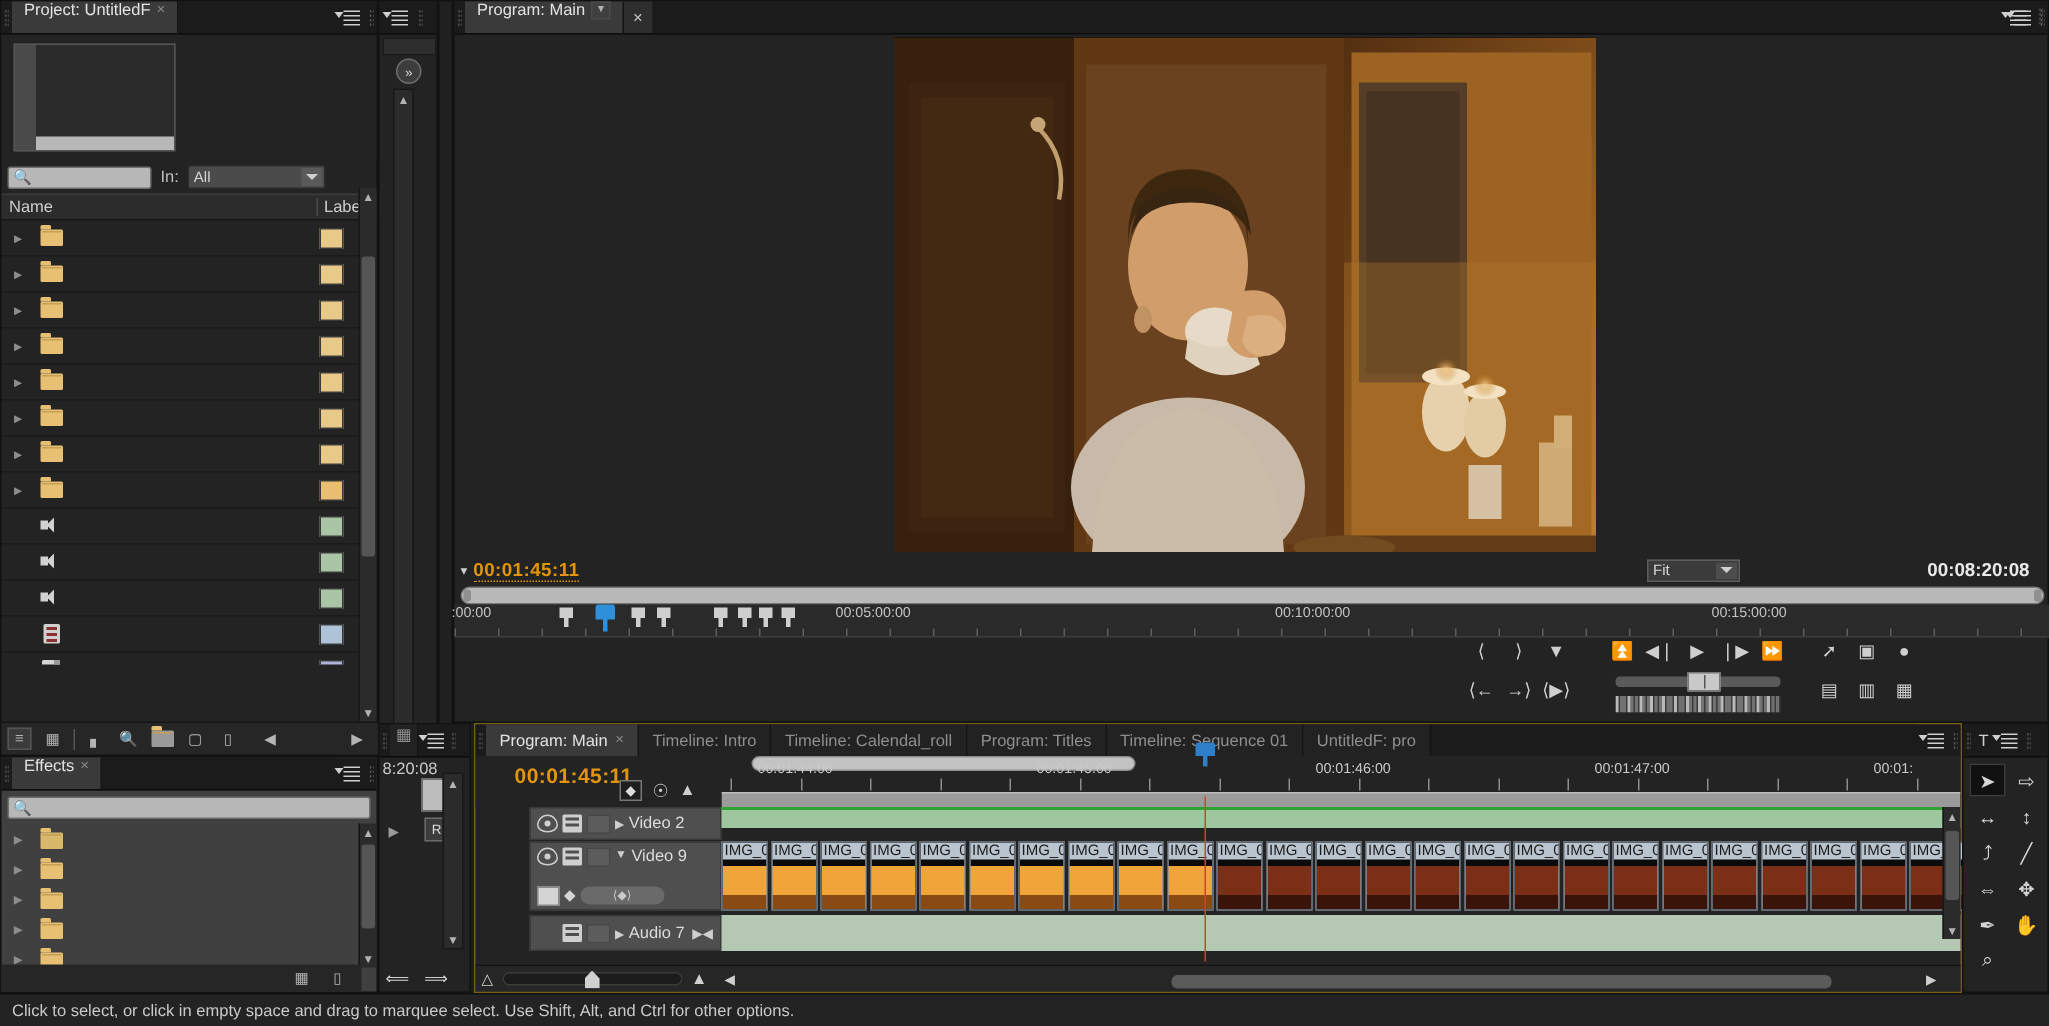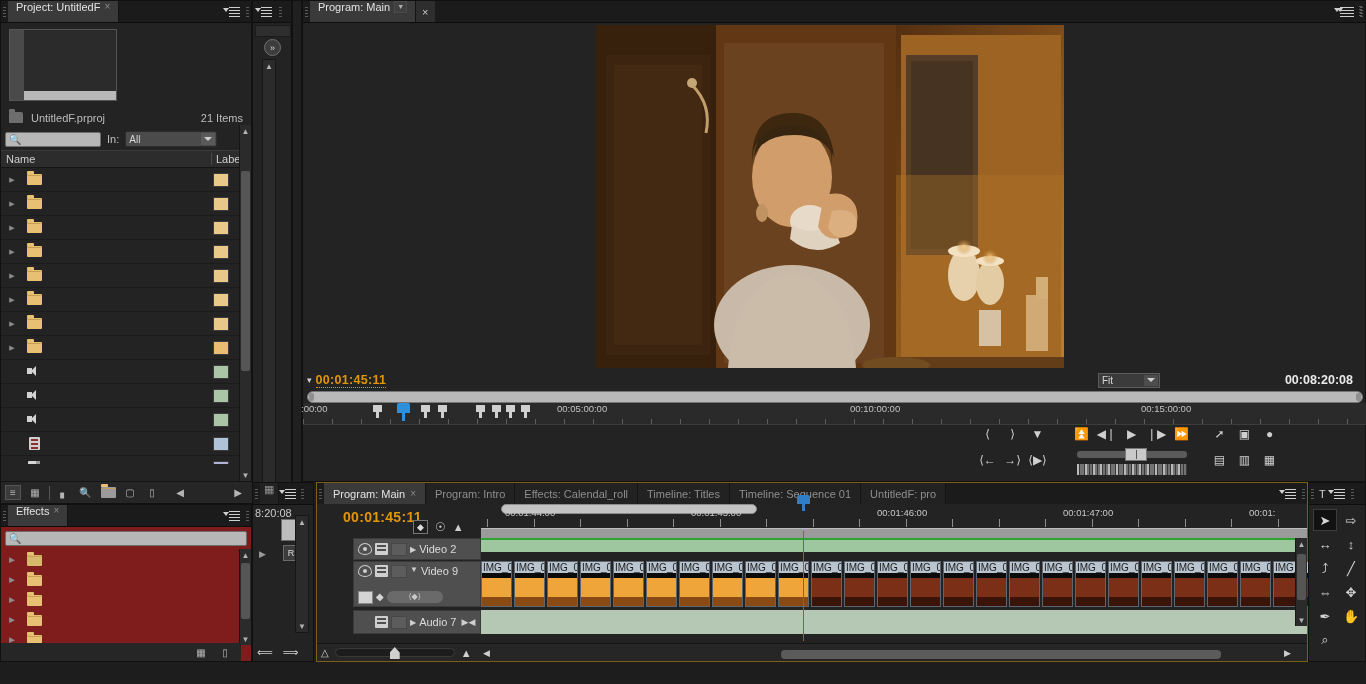--- a/index.html
+++ b/index.html
@@ -7,21 +7,21 @@
     width: 1366px; height: 684px;
     background: #232323;
     font-family: "Liberation Sans", sans-serif;
     font-size: 11px;
     color: #c8c8c8;
     overflow: hidden;
   }
   .app { position: relative; width: 1366px; height: 684px; background: #1d1d1d; }
 
   
-  .panel { position: absolute; background: #7f1d1d; border: 1px solid #111; }
+  .panel { position: absolute; background: #404040; border: 1px solid #111; }
   .panel-tabbar {
     height: 22px; background: #1b1b1b;
     border-bottom: 1px solid #0d0d0d;
     display: flex; align-items: stretch; position: relative;
   }
   .grip { width: 7px; display:flex; align-items:center; justify-content:center; flex:0 0 auto; }
   .grip i { display:block; width:3px; height:12px;
     background-image: radial-gradient(circle, #5a5a5a 0.6px, transparent 0.7px);
     background-size: 2px 3px; }
   .tab {
@@ -234,25 +234,20 @@
         </div>
     </div>
 
     <div class="thumb-area">
       <div class="thumb">
         <div class="side"></div>
         <div class="scr"></div>
       </div>
     </div>
 
-    <div class="proj-info">
-      <span class="fold"></span>
-      <span>UntitledF.prproj</span>
-      <span class="items">21 Items</span>
-    </div>
 
     <div class="search-row">
       <div class="search-box">
         <span>🔍</span>
       </div>
       <span class="in-label">In:</span>
       <div class="in-select">
         <span>All</span>
         <span class="dd">
             <s></s>
@@ -825,27 +820,27 @@
     <div class="panel-tabbar" style="background:#1b1b1b">
       <div class="grip">
           <i></i>
         </div>
       <div id="tl-tabs" style="display:flex">
           <div class="tab tl-tab active">
             <span>Program: Main</span>
             <span class="x">×</span>
           </div>
           <div class="tab tl-tab inactive">
-            <span>Program: Intro</span>
+            <span>Timeline: Intro</span>
           </div>
           <div class="tab tl-tab inactive">
-            <span>Effects: Calendal_roll</span>
+            <span>Timeline: Calendal_roll</span>
           </div>
           <div class="tab tl-tab inactive">
-            <span>Timeline: Titles</span>
+            <span>Program: Titles</span>
           </div>
           <div class="tab tl-tab inactive">
             <span>Timeline: Sequence 01</span>
           </div>
           <div class="tab tl-tab inactive">
             <span>UntitledF: pro</span>
           </div>
         </div>
       <div class="tabfill"></div>
       <div class="menu-btn">
@@ -1095,14 +1090,17 @@
         <div class="tool">⤴</div>
         <div class="tool">╱</div>
         <div class="tool">⇔</div>
         <div class="tool">✥</div>
         <div class="tool">✒</div>
         <div class="tool">✋</div>
         <div class="tool">⌕</div>
       </div>
   </div>
 
+  <div id="statusbar">
+    <span>Click to select, or click in empty space and drag to marquee select. Use Shift, Alt, and Ctrl for other options.</span>
+  </div>
 
 </div>
 
 </body></html>

